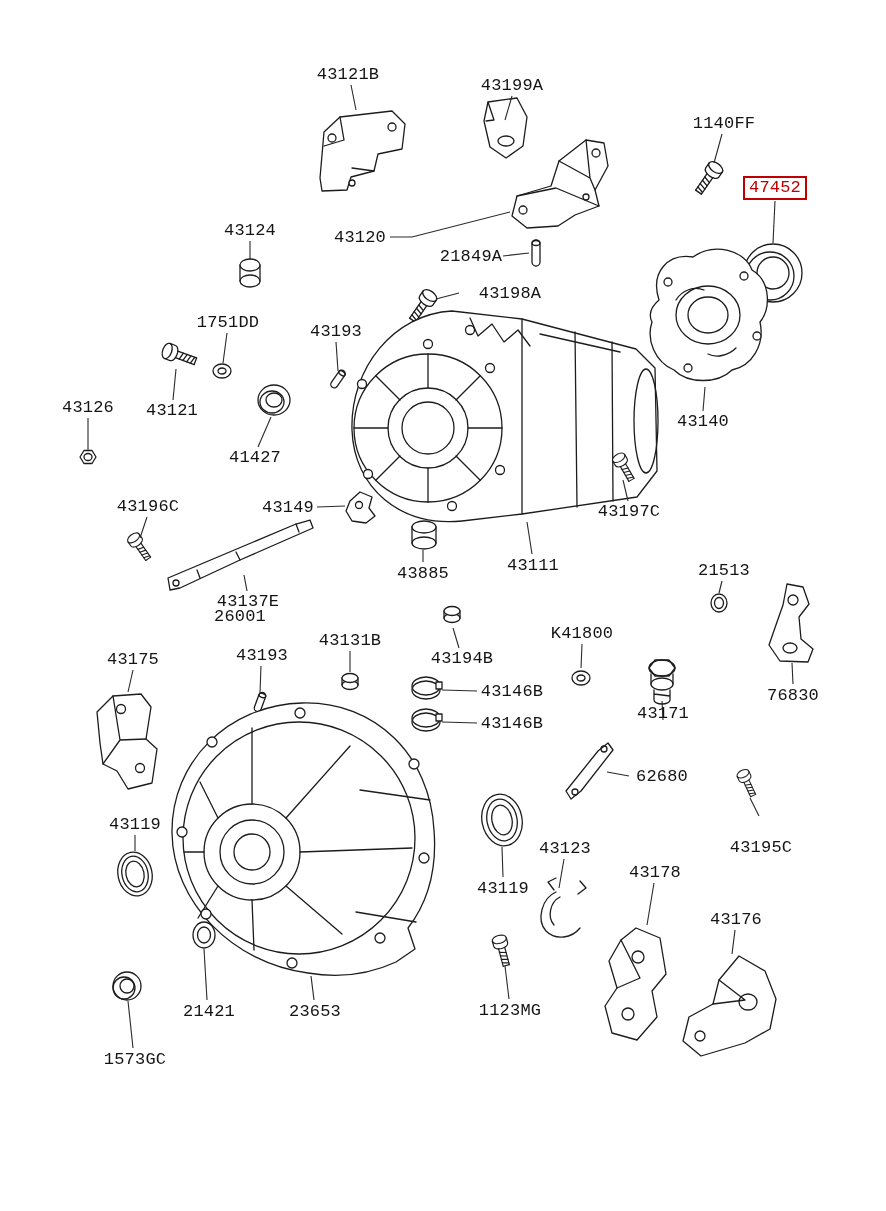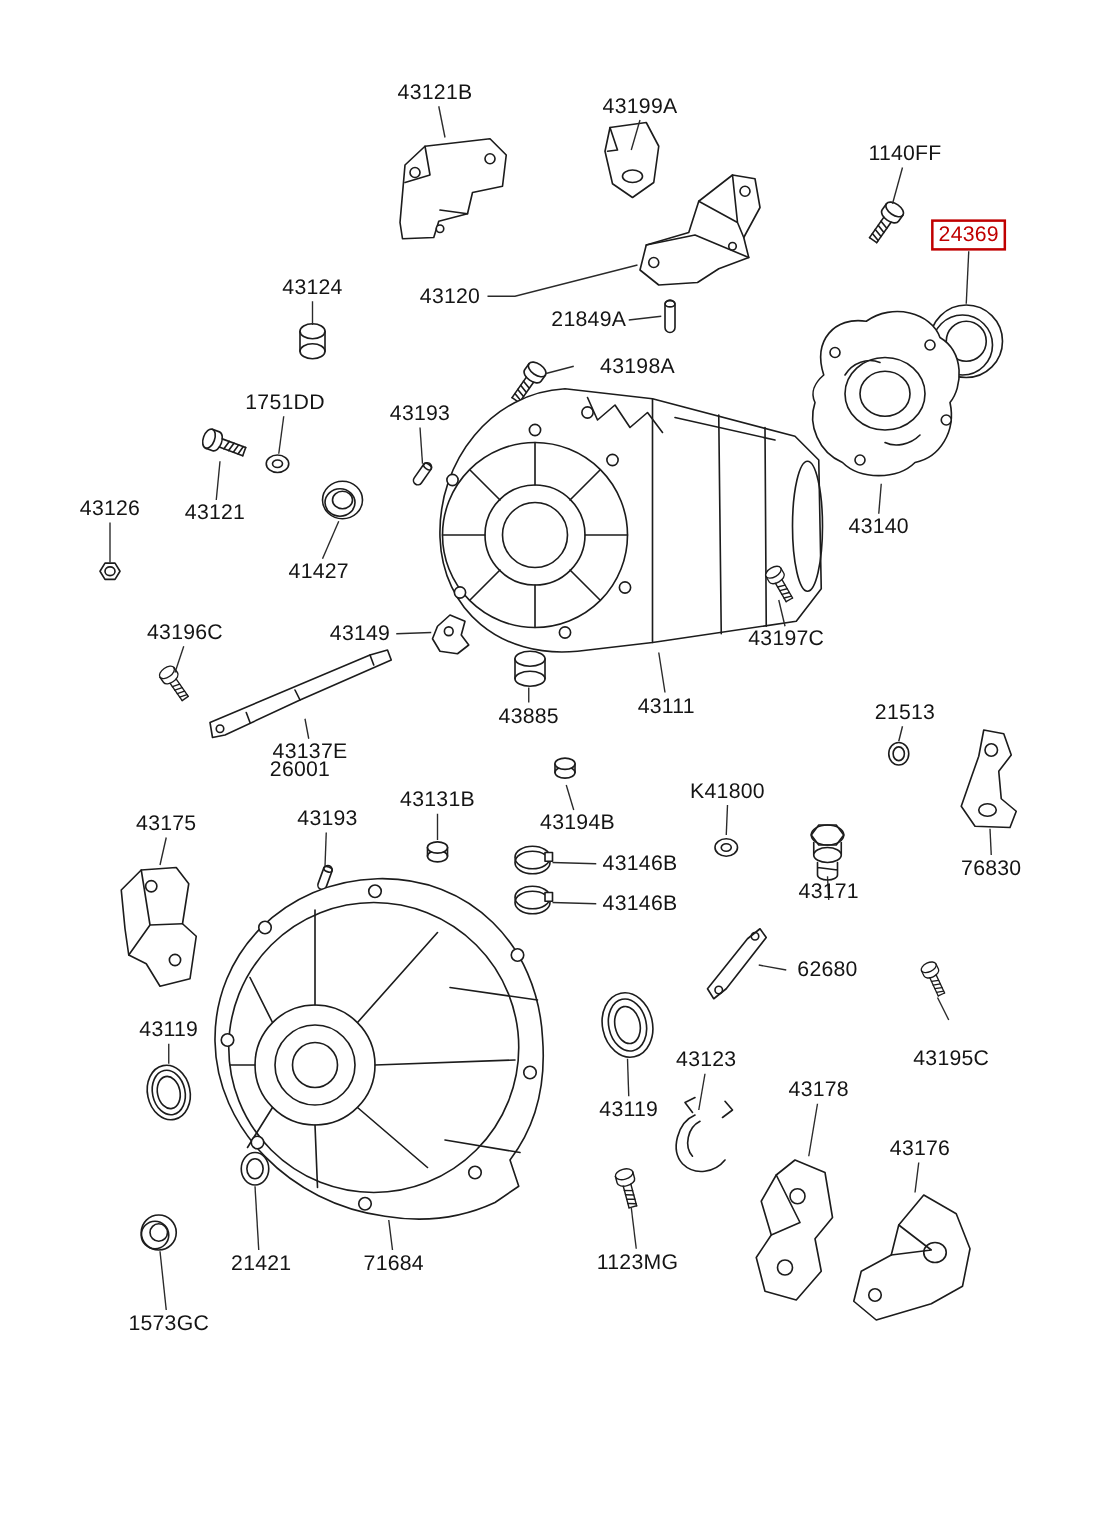--- a/index.html
+++ b/index.html
@@ -3,21 +3,21 @@
 <meta charset="utf-8">
 <style>
   * { margin:0; padding:0; box-sizing:border-box; }
   html, body { background:#ffffff; }
   #canvas {
     position:relative;
     width:886px;
     height:1211px;
     margin:0 auto;
     background:var(--background,#ffffff);
-    font-family:Liberation Sans, sans-serif;
+    font-family:Liberation Mono, monospace;
     overflow:hidden;
   }
   #diagram-svg { position:absolute; left:0; top:0; }
   #diagram-svg .art {
     stroke:var(--line,#1c1c1c);
     stroke-width:1.3;
     fill:#ffffff;
     stroke-linejoin:round;
     stroke-linecap:round;
   }
@@ -342,21 +342,21 @@
       <line x1="314" y1="1000" x2="311" y2="976"></line>
       <line x1="509" y1="999" x2="505" y2="966"></line>
       <line x1="133" y1="1048" x2="128" y2="1001"></line>
     </g>
   </svg>
 
   <div class="labels-layer">
     <div class="lbl" style="left:348px;top:74px">43121B</div>
     <div class="lbl" style="left:512px;top:85px">43199A</div>
     <div class="lbl" style="left:724px;top:123px">1140FF</div>
-    <div class="lbl highlight" style="left:775px;top:188px">24369</div>
+    <div class="lbl highlight" style="left:775px;top:188px">47452</div>
     <div class="lbl" style="left:250px;top:230px">43124</div>
     <div class="lbl" style="left:360px;top:237px">43120</div>
     <div class="lbl" style="left:471px;top:256px">21849A</div>
     <div class="lbl" style="left:510px;top:293px">43198A</div>
     <div class="lbl" style="left:228px;top:322px">1751DD</div>
     <div class="lbl" style="left:336px;top:331px">43193</div>
     <div class="lbl" style="left:88px;top:407px">43126</div>
     <div class="lbl" style="left:172px;top:410px">43121</div>
     <div class="lbl" style="left:255px;top:457px">41427</div>
     <div class="lbl" style="left:703px;top:421px">43140</div>
@@ -378,18 +378,18 @@
     <div class="lbl" style="left:793px;top:695px">76830</div>
     <div class="lbl" style="left:663px;top:713px">43171</div>
     <div class="lbl" style="left:662px;top:776px">62680</div>
     <div class="lbl" style="left:761px;top:847px">43195C</div>
     <div class="lbl" style="left:135px;top:824px">43119</div>
     <div class="lbl" style="left:565px;top:848px">43123</div>
     <div class="lbl" style="left:655px;top:872px">43178</div>
     <div class="lbl" style="left:503px;top:888px">43119</div>
     <div class="lbl" style="left:736px;top:919px">43176</div>
     <div class="lbl" style="left:209px;top:1011px">21421</div>
-    <div class="lbl" style="left:315px;top:1011px">71684</div>
+    <div class="lbl" style="left:315px;top:1011px">23653</div>
     <div class="lbl" style="left:510px;top:1010px">1123MG</div>
     <div class="lbl" style="left:135px;top:1059px">1573GC</div>
   </div>
 
 </div>
 
 </body></html>

